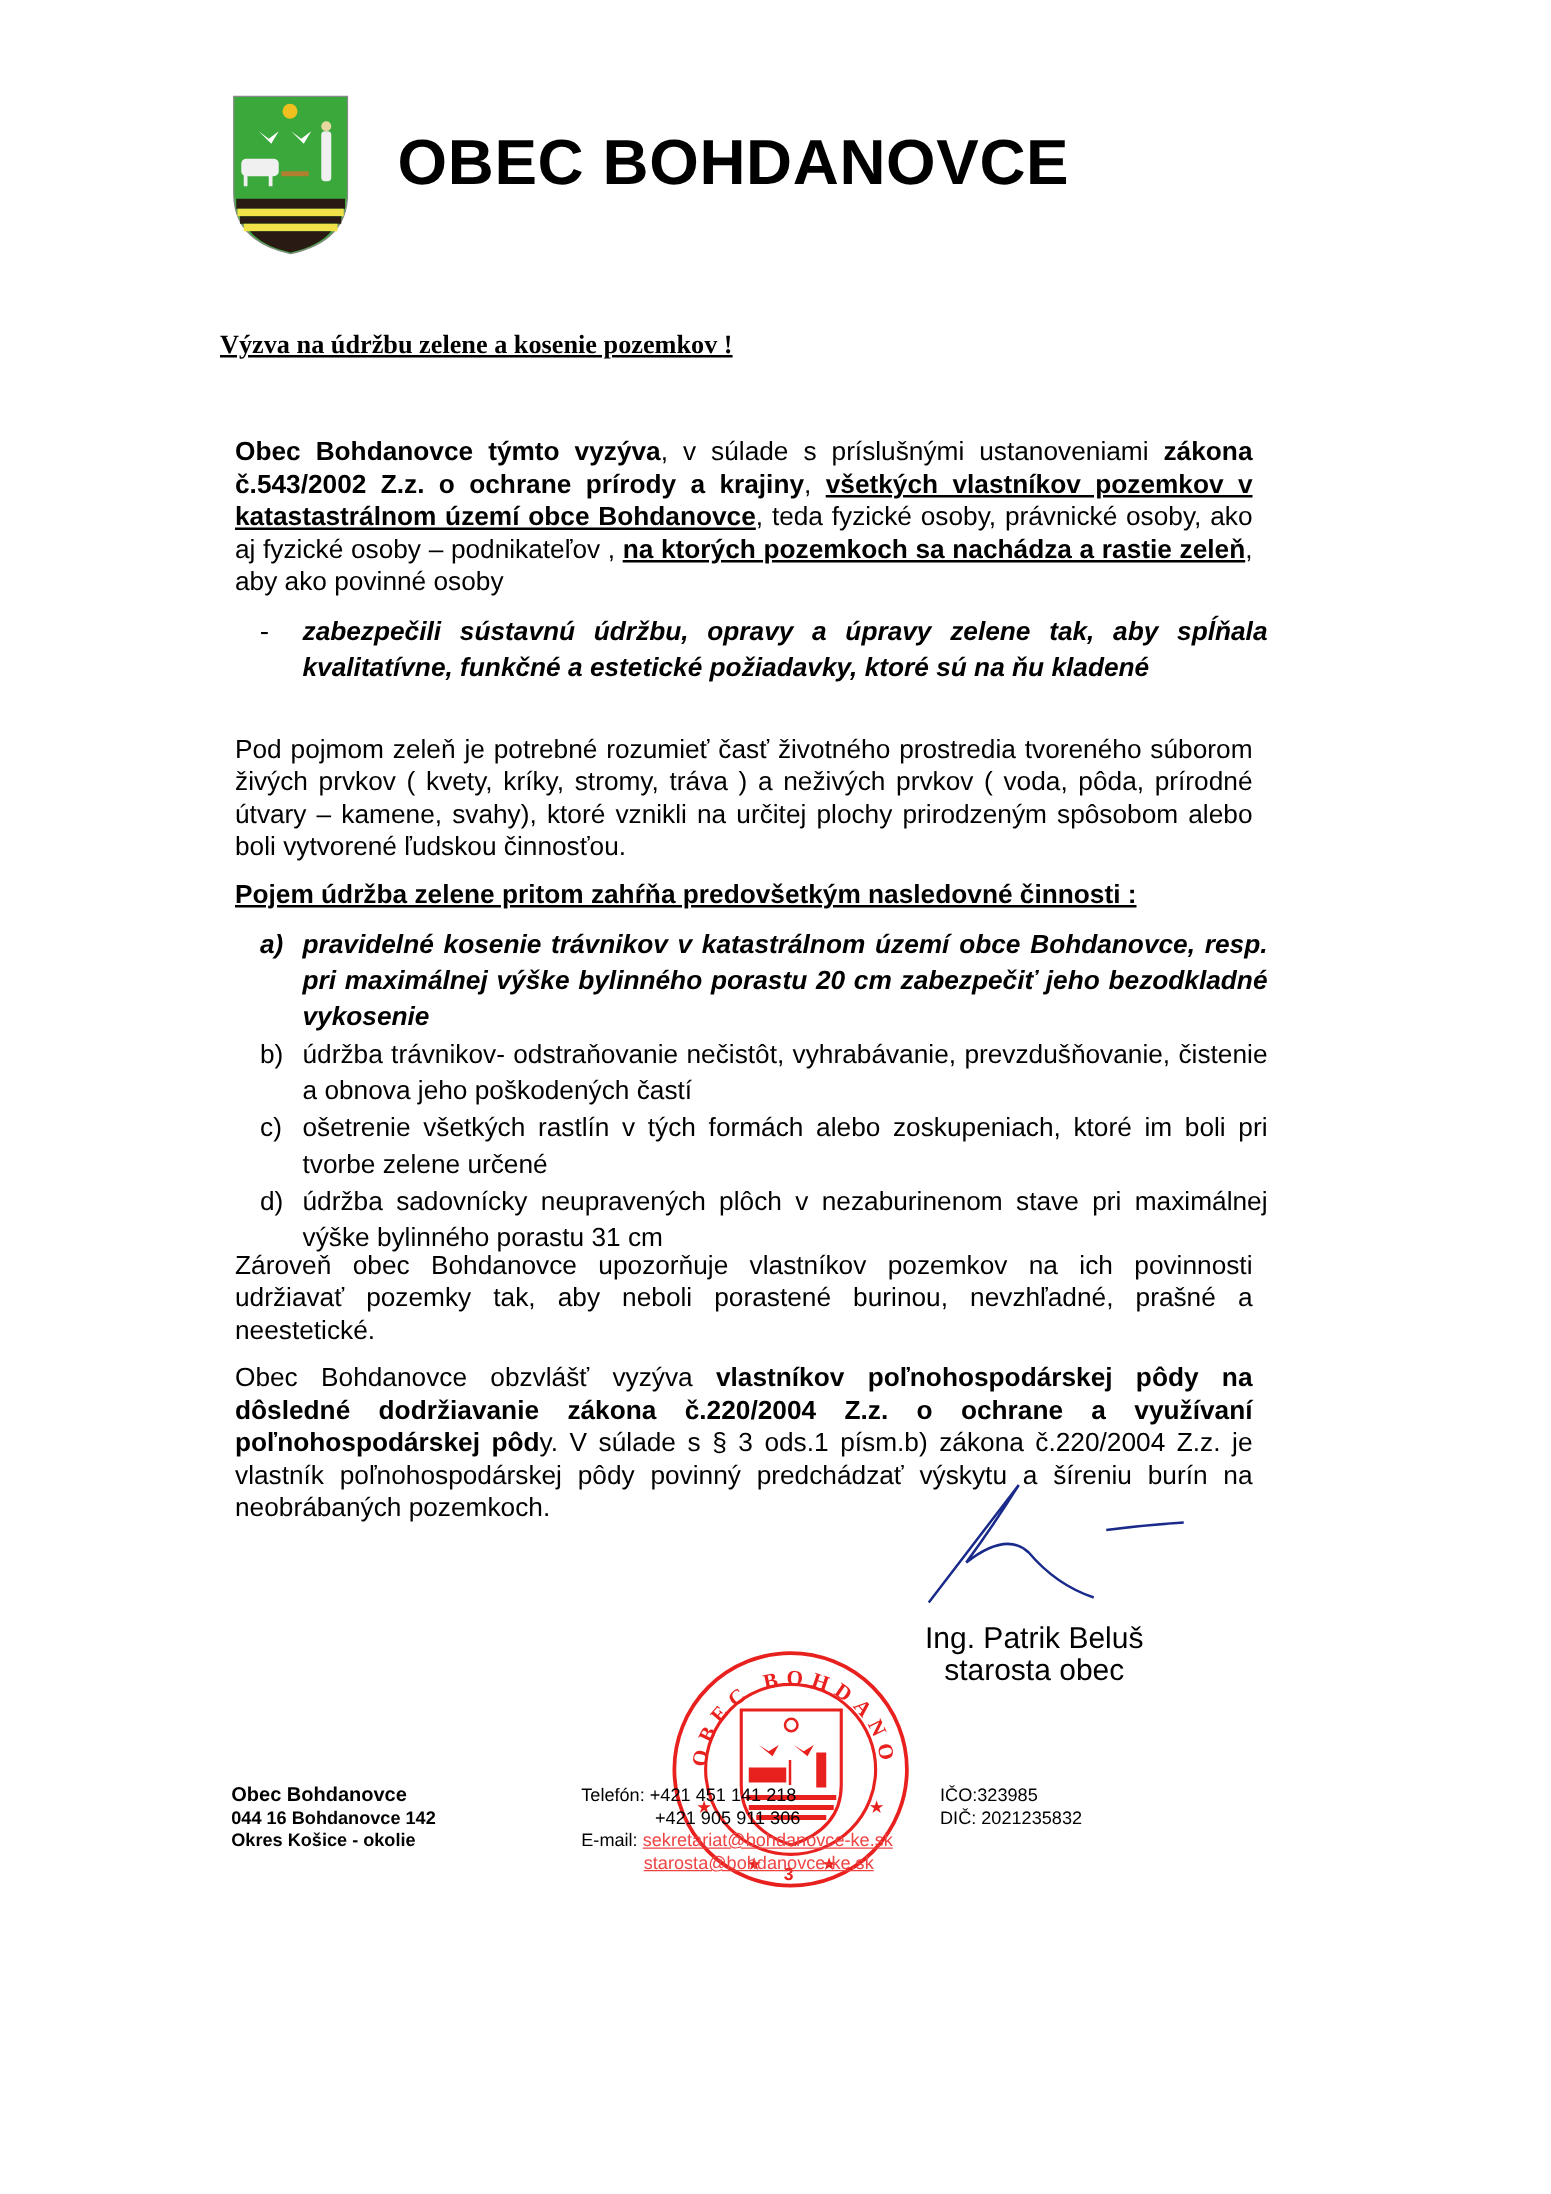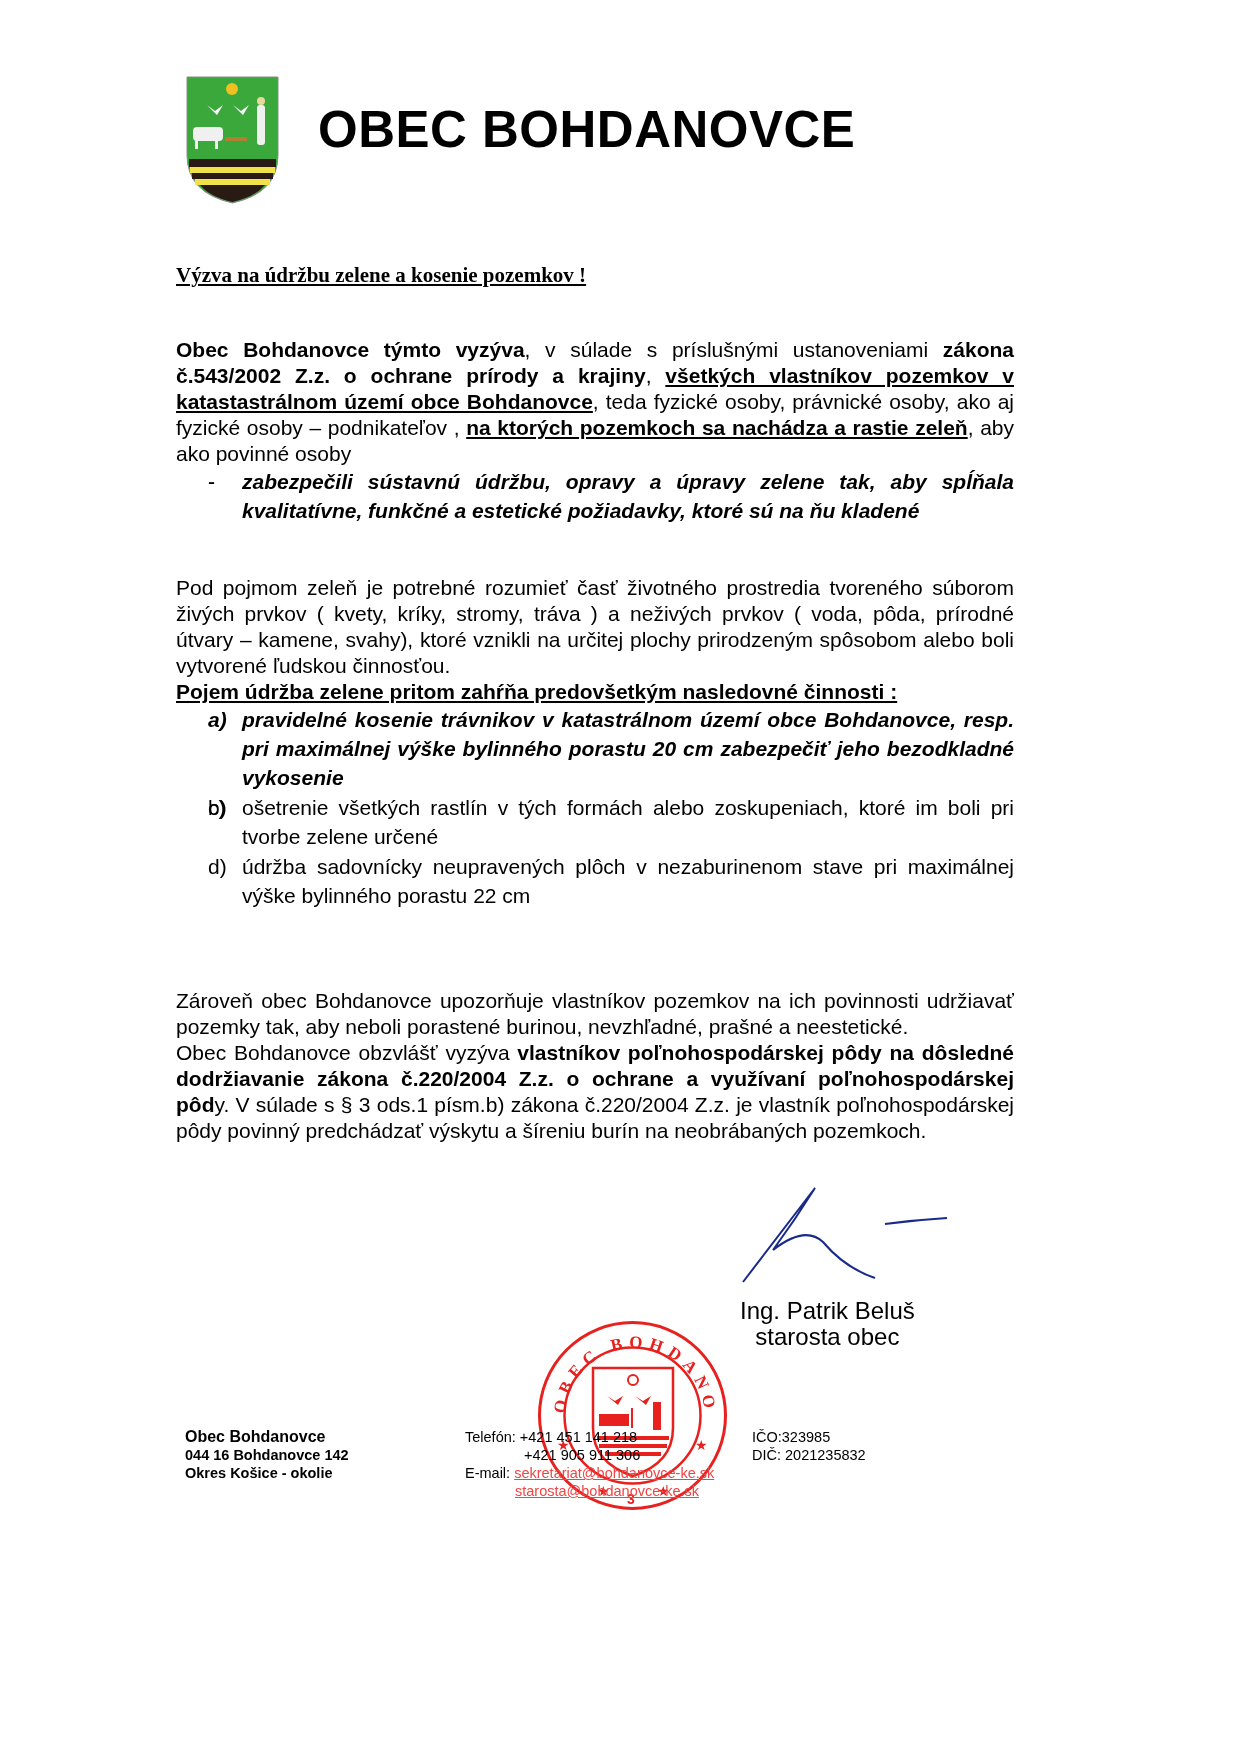--- a/index.html
+++ b/index.html
@@ -4,21 +4,21 @@
 <style>
   html, body { margin: 0; padding: 0; background: #ffffff; }
   body { width: 1241px; height: 1755px; position: relative; overflow: hidden;
          font-family: "Liberation Sans", sans-serif; color: #000; }
   .abs { position: absolute; }
   #crest { left: 185px; top: 75px; width: 95px; height: 130px; }
   #title { left: 318px; top: 100px; font-size: 51px; font-weight: bold; letter-spacing: 0.5px; white-space: nowrap; }
   #heading { left: 176px; top: 263px; font-size: 21px; font-weight: bold; text-decoration: underline; white-space: nowrap; font-family: Liberation Serif, serif; }
   .body-text { font-size: 21px; line-height: 26px; }
   .para { left: 176px; width: 838px; text-align: justify; }
-  .para p { margin: 0; }
+  .para p { margin: 12px; }
   .u { text-decoration: underline; }
   .b { font-weight: bold; }
   .bi { font-weight: bold; font-style: italic; }
   .dash-list { margin: 0; padding: 0; list-style: none; }
   .dash-list li { position: relative; padding-left: 66px; line-height: 29px; }
   .dash-list li .marker { position: absolute; left: 32px; top: 0; font-weight: normal; font-style: normal; }
   .alpha-list { margin: 0; padding: 0; list-style: none; }
   .alpha-list li { position: relative; padding-left: 66px; line-height: 29px; margin-bottom: 1px; }
   .alpha-list li .marker { position: absolute; left: 32px; top: 0; }
   #seal { left: 535px; top: 1318px; width: 195px; height: 195px; }
@@ -66,23 +66,23 @@
     <li><span class="marker">-</span></li>
     <li><span class="marker">-</span><span>zabezpečili sústavnú údržbu, opravy a úpravy zelene tak, aby spĺňala kvalitatívne, funkčné a estetické požiadavky, ktoré sú na ňu kladené</span></li>
   </ul>
 </div>
 
 <div class="abs para body-text" style="top:575px;">
   <p>Pod pojmom zeleň je potrebné rozumieť časť životného prostredia tvoreného súborom živých prvkov ( kvety, kríky, stromy, tráva )  a neživých prvkov ( voda, pôda, prírodné útvary – kamene, svahy), ktoré vznikli na určitej plochy prirodzeným spôsobom alebo boli vytvorené ľudskou činnosťou.</p>
   <p class="b u">Pojem údržba zelene  pritom zahŕňa predovšetkým nasledovné činnosti :</p>
   <ol class="alpha-list">
     <li class="bi"><span class="marker">a)</span><span>pravidelné kosenie trávnikov v katastrálnom území obce Bohdanovce, resp. pri maximálnej výške bylinného  porastu 20 cm zabezpečiť jeho bezodkladné vykosenie</span></li>
-    <li><span class="marker">b)</span></li>
+    <li><span class="marker">b)</span><span>údržba trávnikov- odstraňovanie nečistôt, vyhrabávanie, prevzdušňovanie, čistenie a obnova jeho poškodených častí</span></li>
     <li><span class="marker">c)</span><span>ošetrenie všetkých rastlín v tých formách alebo zoskupeniach, ktoré im boli pri tvorbe zelene určené</span></li>
-    <li><span class="marker">d)</span><span>údržba sadovnícky neupravených plôch v nezaburinenom stave pri maximálnej výške bylinného porastu 22 cm</span></li>
+    <li><span class="marker">d)</span><span>údržba sadovnícky neupravených plôch v nezaburinenom stave pri maximálnej výške bylinného porastu 31 cm</span></li>
   </ol>
 </div>
 
 <div class="abs para body-text" style="top:988px;">
   <p>Zároveň obec Bohdanovce upozorňuje vlastníkov pozemkov na ich povinnosti udržiavať pozemky tak, aby neboli porastené burinou, nevzhľadné, prašné a neestetické.</p>
   <p><span>Obec Bohdanovce obzvlášť vyzýva </span><span class="b">vlastníkov poľnohospodárskej pôdy na dôsledné dodržiavanie zákona č.220/2004 Z.z.  o ochrane a využívaní poľnohospodárskej pôd</span><span>y. V súlade s § 3 ods.1 písm.b) zákona č.220/2004 Z.z. je vlastník poľnohospodárskej pôdy povinný predchádzať výskytu a šíreniu burín na neobrábaných pozemkoch.</span></p>
 </div>
 
 <div id="seal" class="abs">
   <svg width="195" height="195" viewBox="0 0 195 195">

